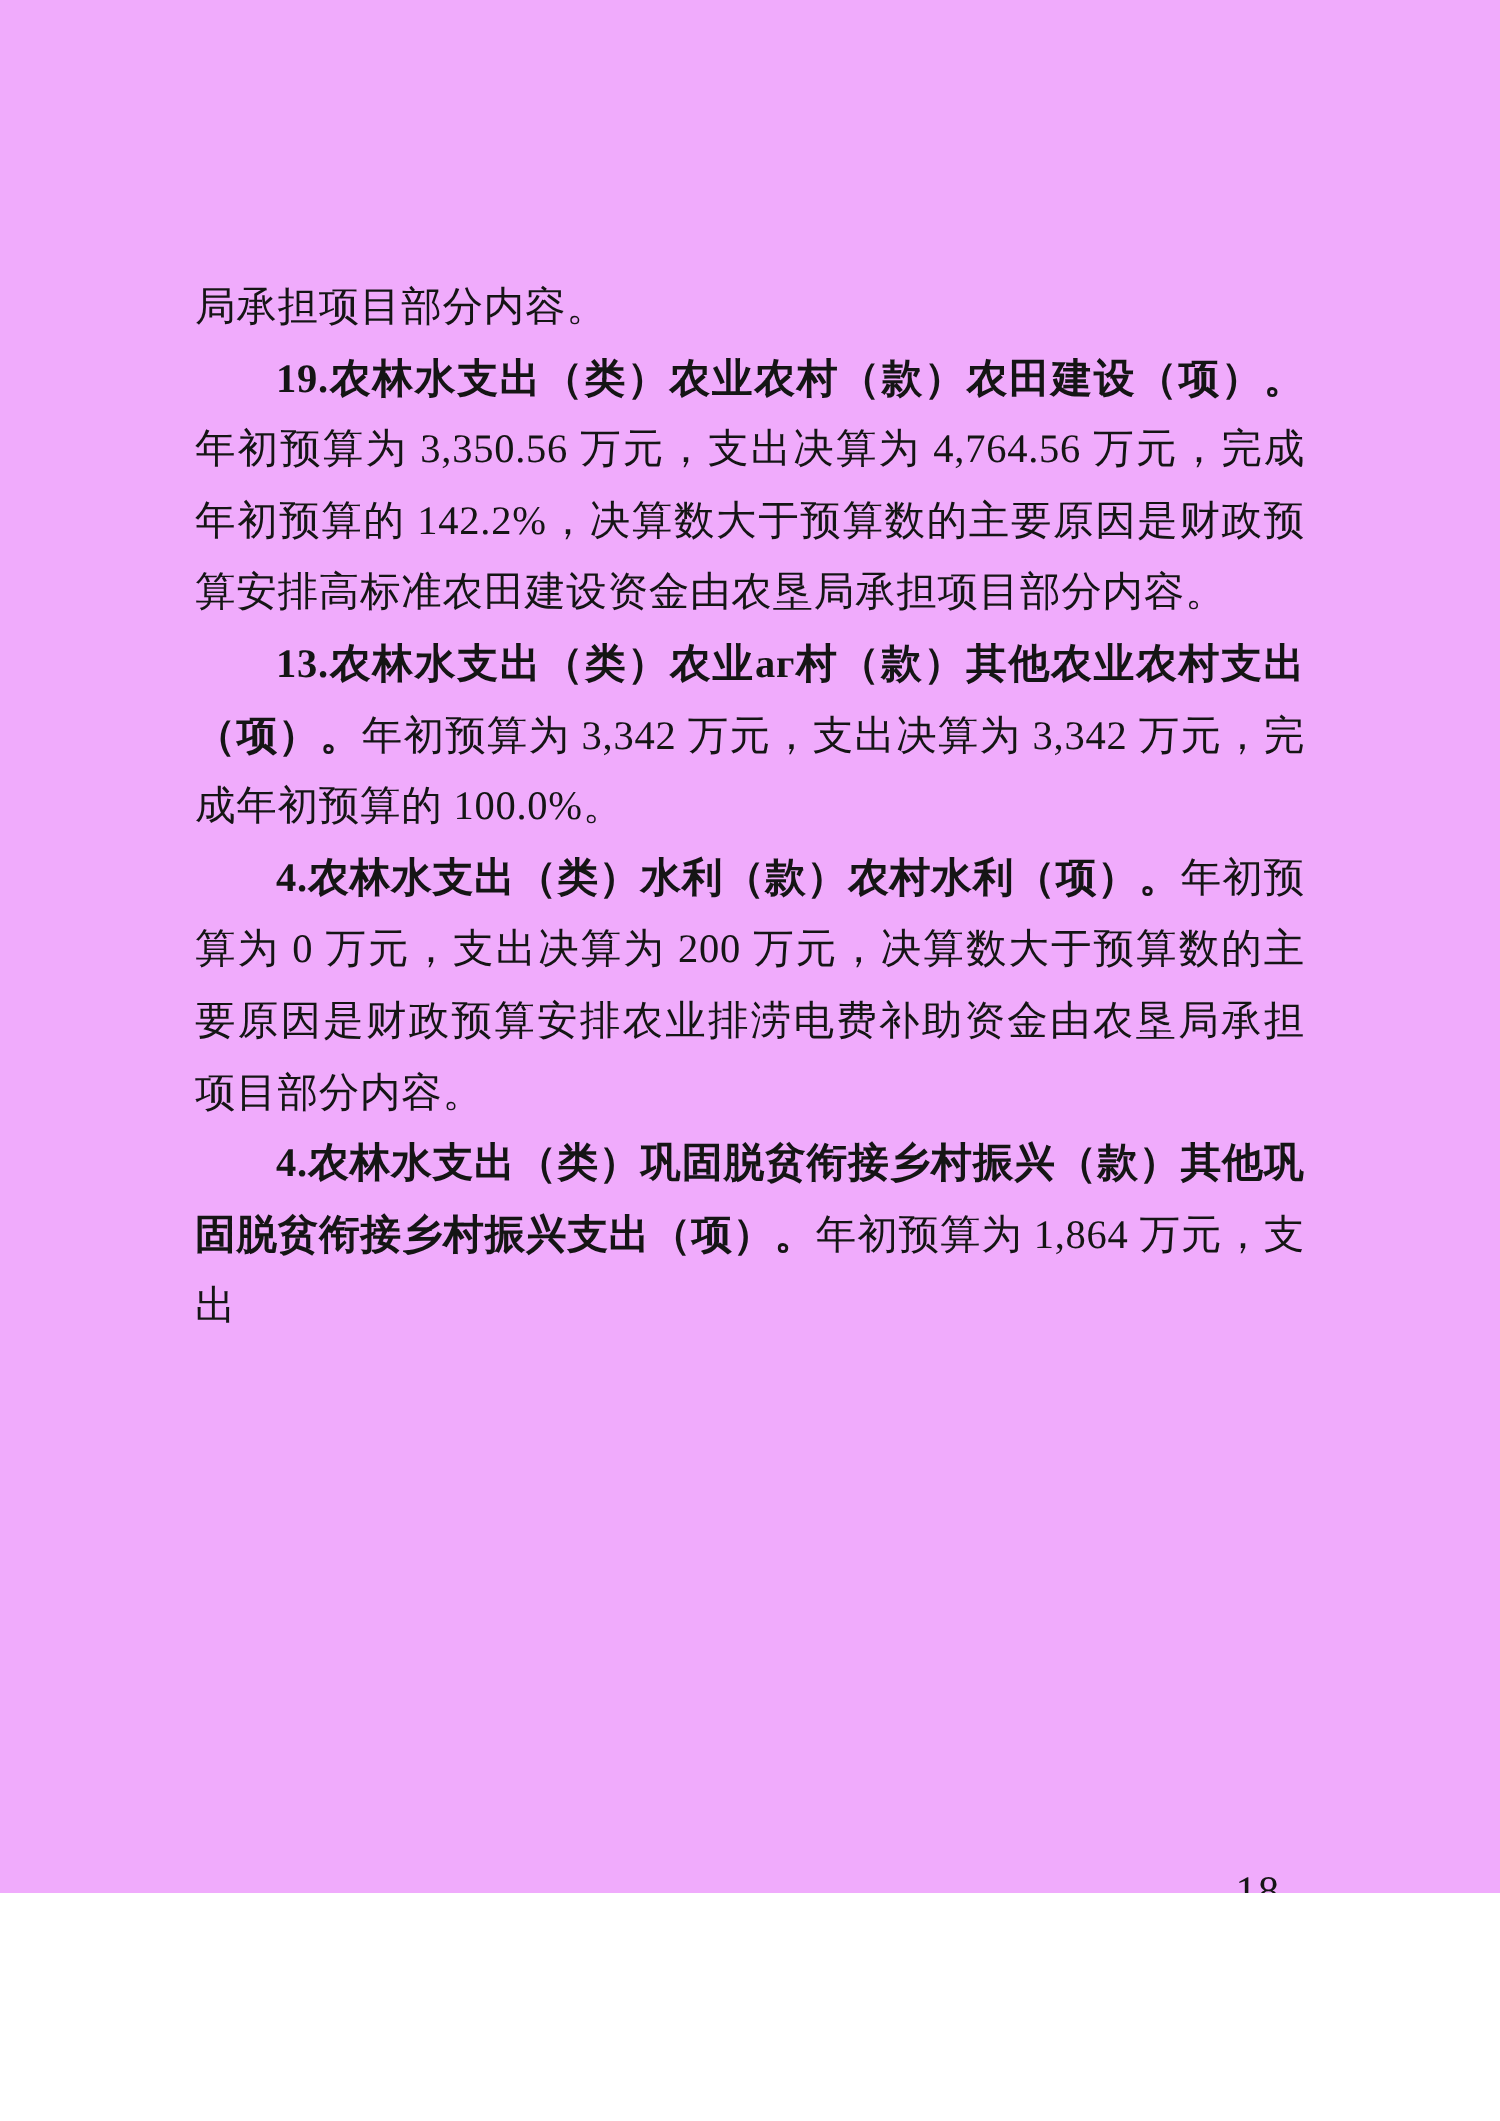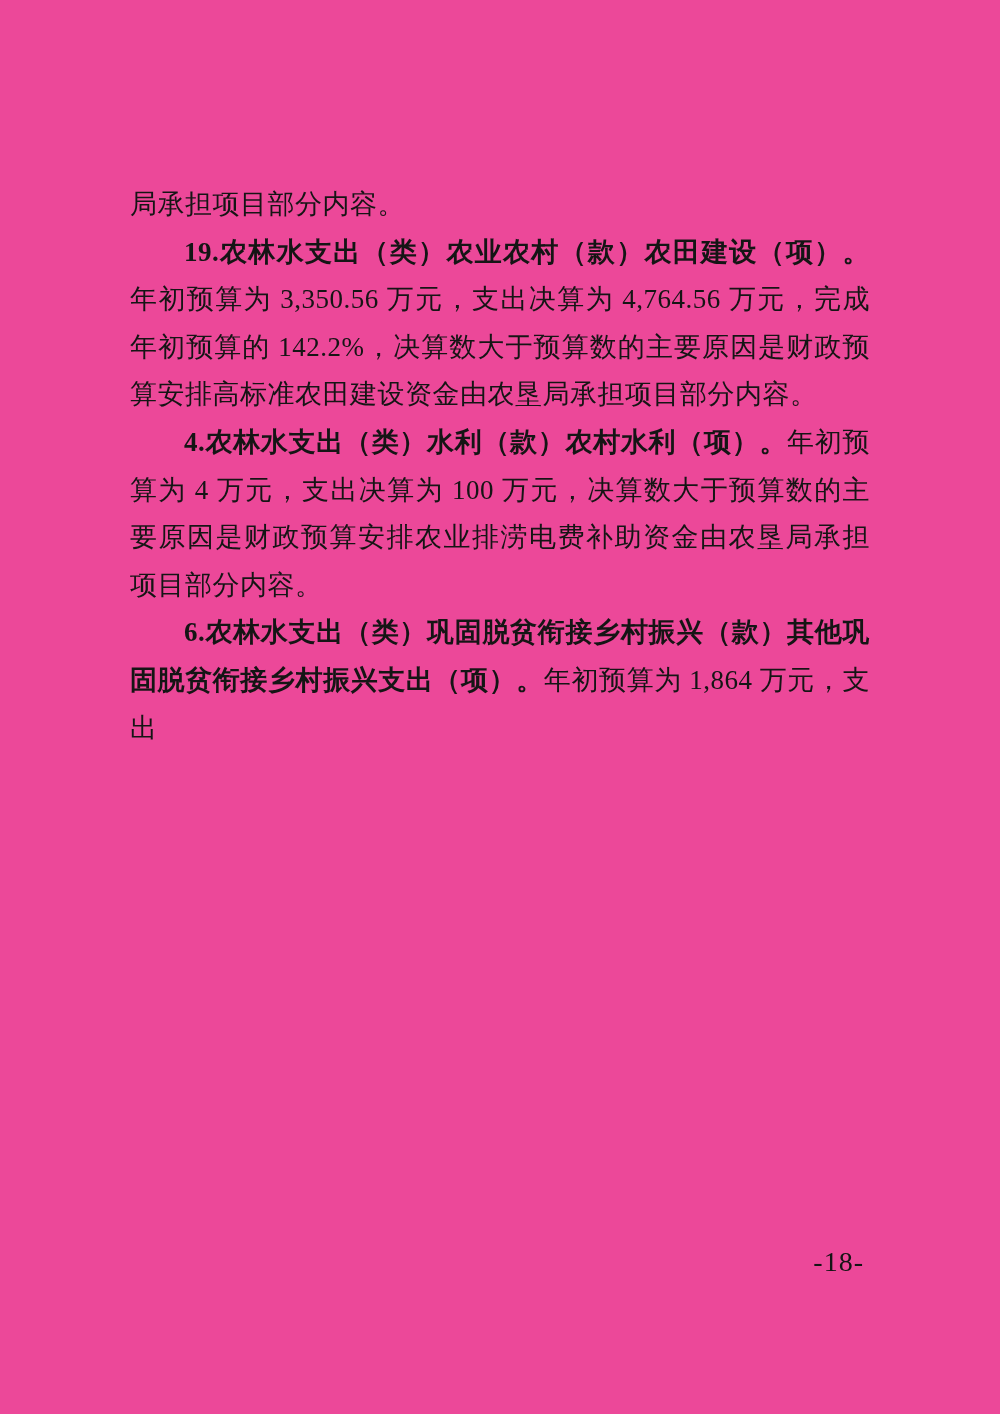--- a/index.html
+++ b/index.html
@@ -3,22 +3,22 @@
 <meta charset="utf-8">
 <style>
   html, body {
     margin: 0;
     padding: 0;
     background: #ffffff;
   }
   .page {
     position: relative;
     width: 1000px;
-    height: 1414px;
-    background: #ec4899;
+    height: 1262px;
+    background: #f0abfc;
     color: #151515;
     font-family: "Liberation Serif", serif;
     overflow: hidden;
   }
   .text-block {
     position: absolute;
     left: 130px;
     top: 181px;
     width: 740px;
     font-size: 27px;
@@ -54,23 +54,24 @@
 </head>
 <body>
 
 <div class="page">
   <div class="text-block">
 
     <p class="para no-indent"><span class="body-text">局承担项目部分内容。</span></p>
 
     <p class="para"><span class="lead">19.农林水支出（类）农业农村（款）农田建设（项）。</span><span class="body-text">年初预算为 3,350.56 万元，支出决算为 4,764.56 万元，完成年初预算的 142.2%，决算数大于预算数的主要原因是财政预算安排高标准农田建设资金由农垦局承担项目部分内容。</span></p>
 
+    <p class="para"><span class="lead">13.农林水支出（类）农业аг村（款）其他农业农村支出（项）。</span><span class="body-text">年初预算为 3,342 万元，支出决算为 3,342 万元，完成年初预算的 100.0%。</span></p>
 
 
 
-    <p class="para"><span class="lead">4.农林水支出（类）水利（款）农村水利（项）。</span><span class="body-text">年初预算为 4 万元，支出决算为 100 万元，决算数大于预算数的主要原因是财政预算安排农业排涝电费补助资金由农垦局承担项目部分内容。</span></p>
+    <p class="para"><span class="lead">4.农林水支出（类）水利（款）农村水利（项）。</span><span class="body-text">年初预算为 0 万元，支出决算为 200 万元，决算数大于预算数的主要原因是财政预算安排农业排涝电费补助资金由农垦局承担项目部分内容。</span></p>
 
-    <p class="para"><span class="lead">6.农林水支出（类）巩固脱贫衔接乡村振兴（款）其他巩固脱贫衔接乡村振兴支出（项）。</span><span class="body-text">年初预算为 1,864 万元，支出</span></p>
+    <p class="para"><span class="lead">4.农林水支出（类）巩固脱贫衔接乡村振兴（款）其他巩固脱贫衔接乡村振兴支出（项）。</span><span class="body-text">年初预算为 1,864 万元，支出</span></p>
 
   </div>
 
   <div class="page-number">-18-</div>
 </div>
 
 </body></html>

